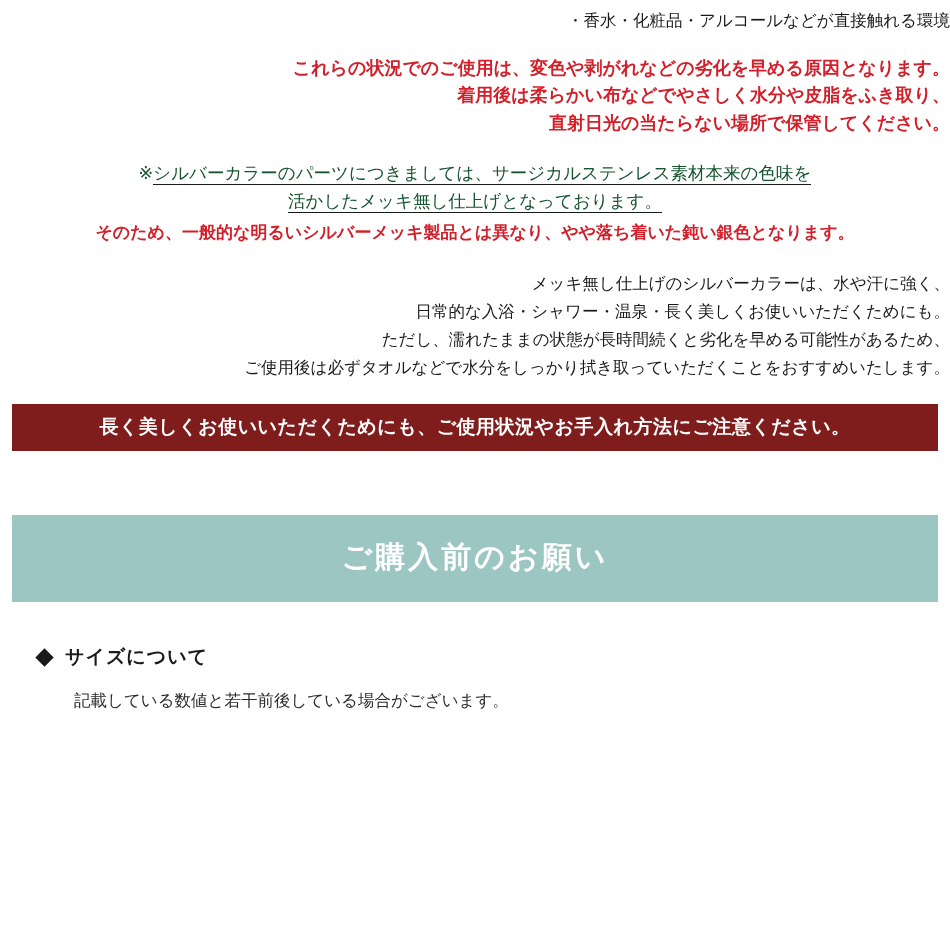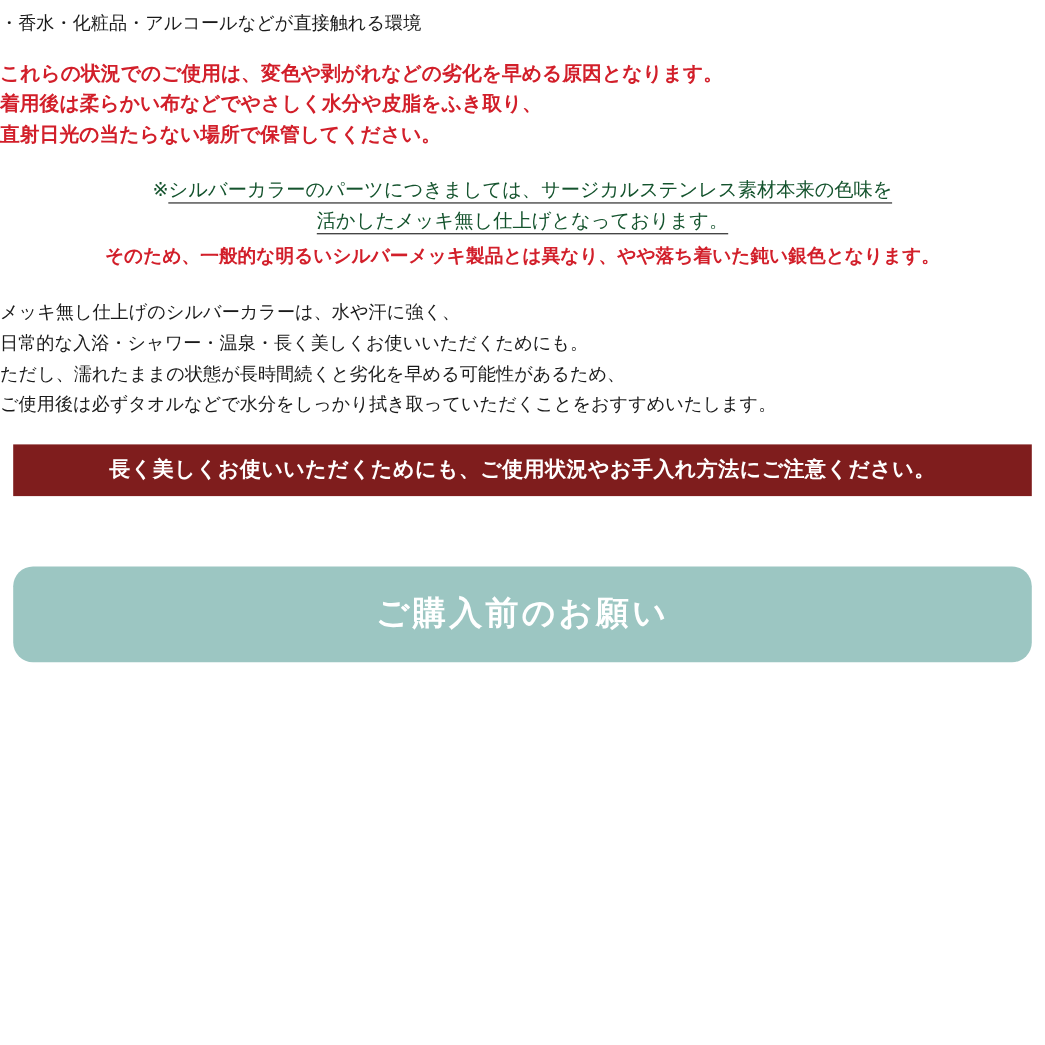--- a/index.html
+++ b/index.html
@@ -19,21 +19,21 @@
     width: 950px;
     height: 950px;
     box-sizing: border-box;
   }
 
   
   .care-block {
     padding-top: 8px;
   }
   .line {
-    text-align: left;
+    text-align: right;
     line-height: 1.55;
     white-space: nowrap;
   }
   .line-dark {
     color: #1a1a1a;
     font-size: 16.5px;
   }
   .line-red {
     color: #d21f2a;
     font-weight: bold;
@@ -89,21 +89,20 @@
   
   .section-header {
     margin: 64px 12px 0 12px;
     background: #9cc6c2;
     color: #ffffff;
     text-align: center;
     font-size: 30px;
     font-weight: bold;
     letter-spacing: 3px;
     padding: 22px 0 24px 0;
-    border-radius: 18px;
   }
 
   
   .bullets {
     margin: 42px 0 0 0;
     padding: 0 38px;
   }
   .bullet-item {
     margin-bottom: 56px;
   }
@@ -160,17 +159,26 @@
       <div class="line line-dark">ご使用後は必ずタオルなどで水分をしっかり拭き取っていただくことをおすすめいたします。</div>
     </div>
 
     <div class="teal-strip">長く美しくお使いいただくためにも、ご使用状況やお手入れ方法にご注意ください。</div>
   </div>
 
   <div class="section-header">ご購入前のお願い</div>
 
   <div class="bullets">
 
+    <div class="bullet-item">
+      <div class="bullet-title">
+        <span class="diamond"></span>
+        <span>サイズについて</span>
+      </div>
+      <div class="bullet-body">
+        <div>記載している数値と若干前後している場合がございます。</div>
+      </div>
+    </div>
 
 
   </div>
 
 </div>
 
 </body></html>

